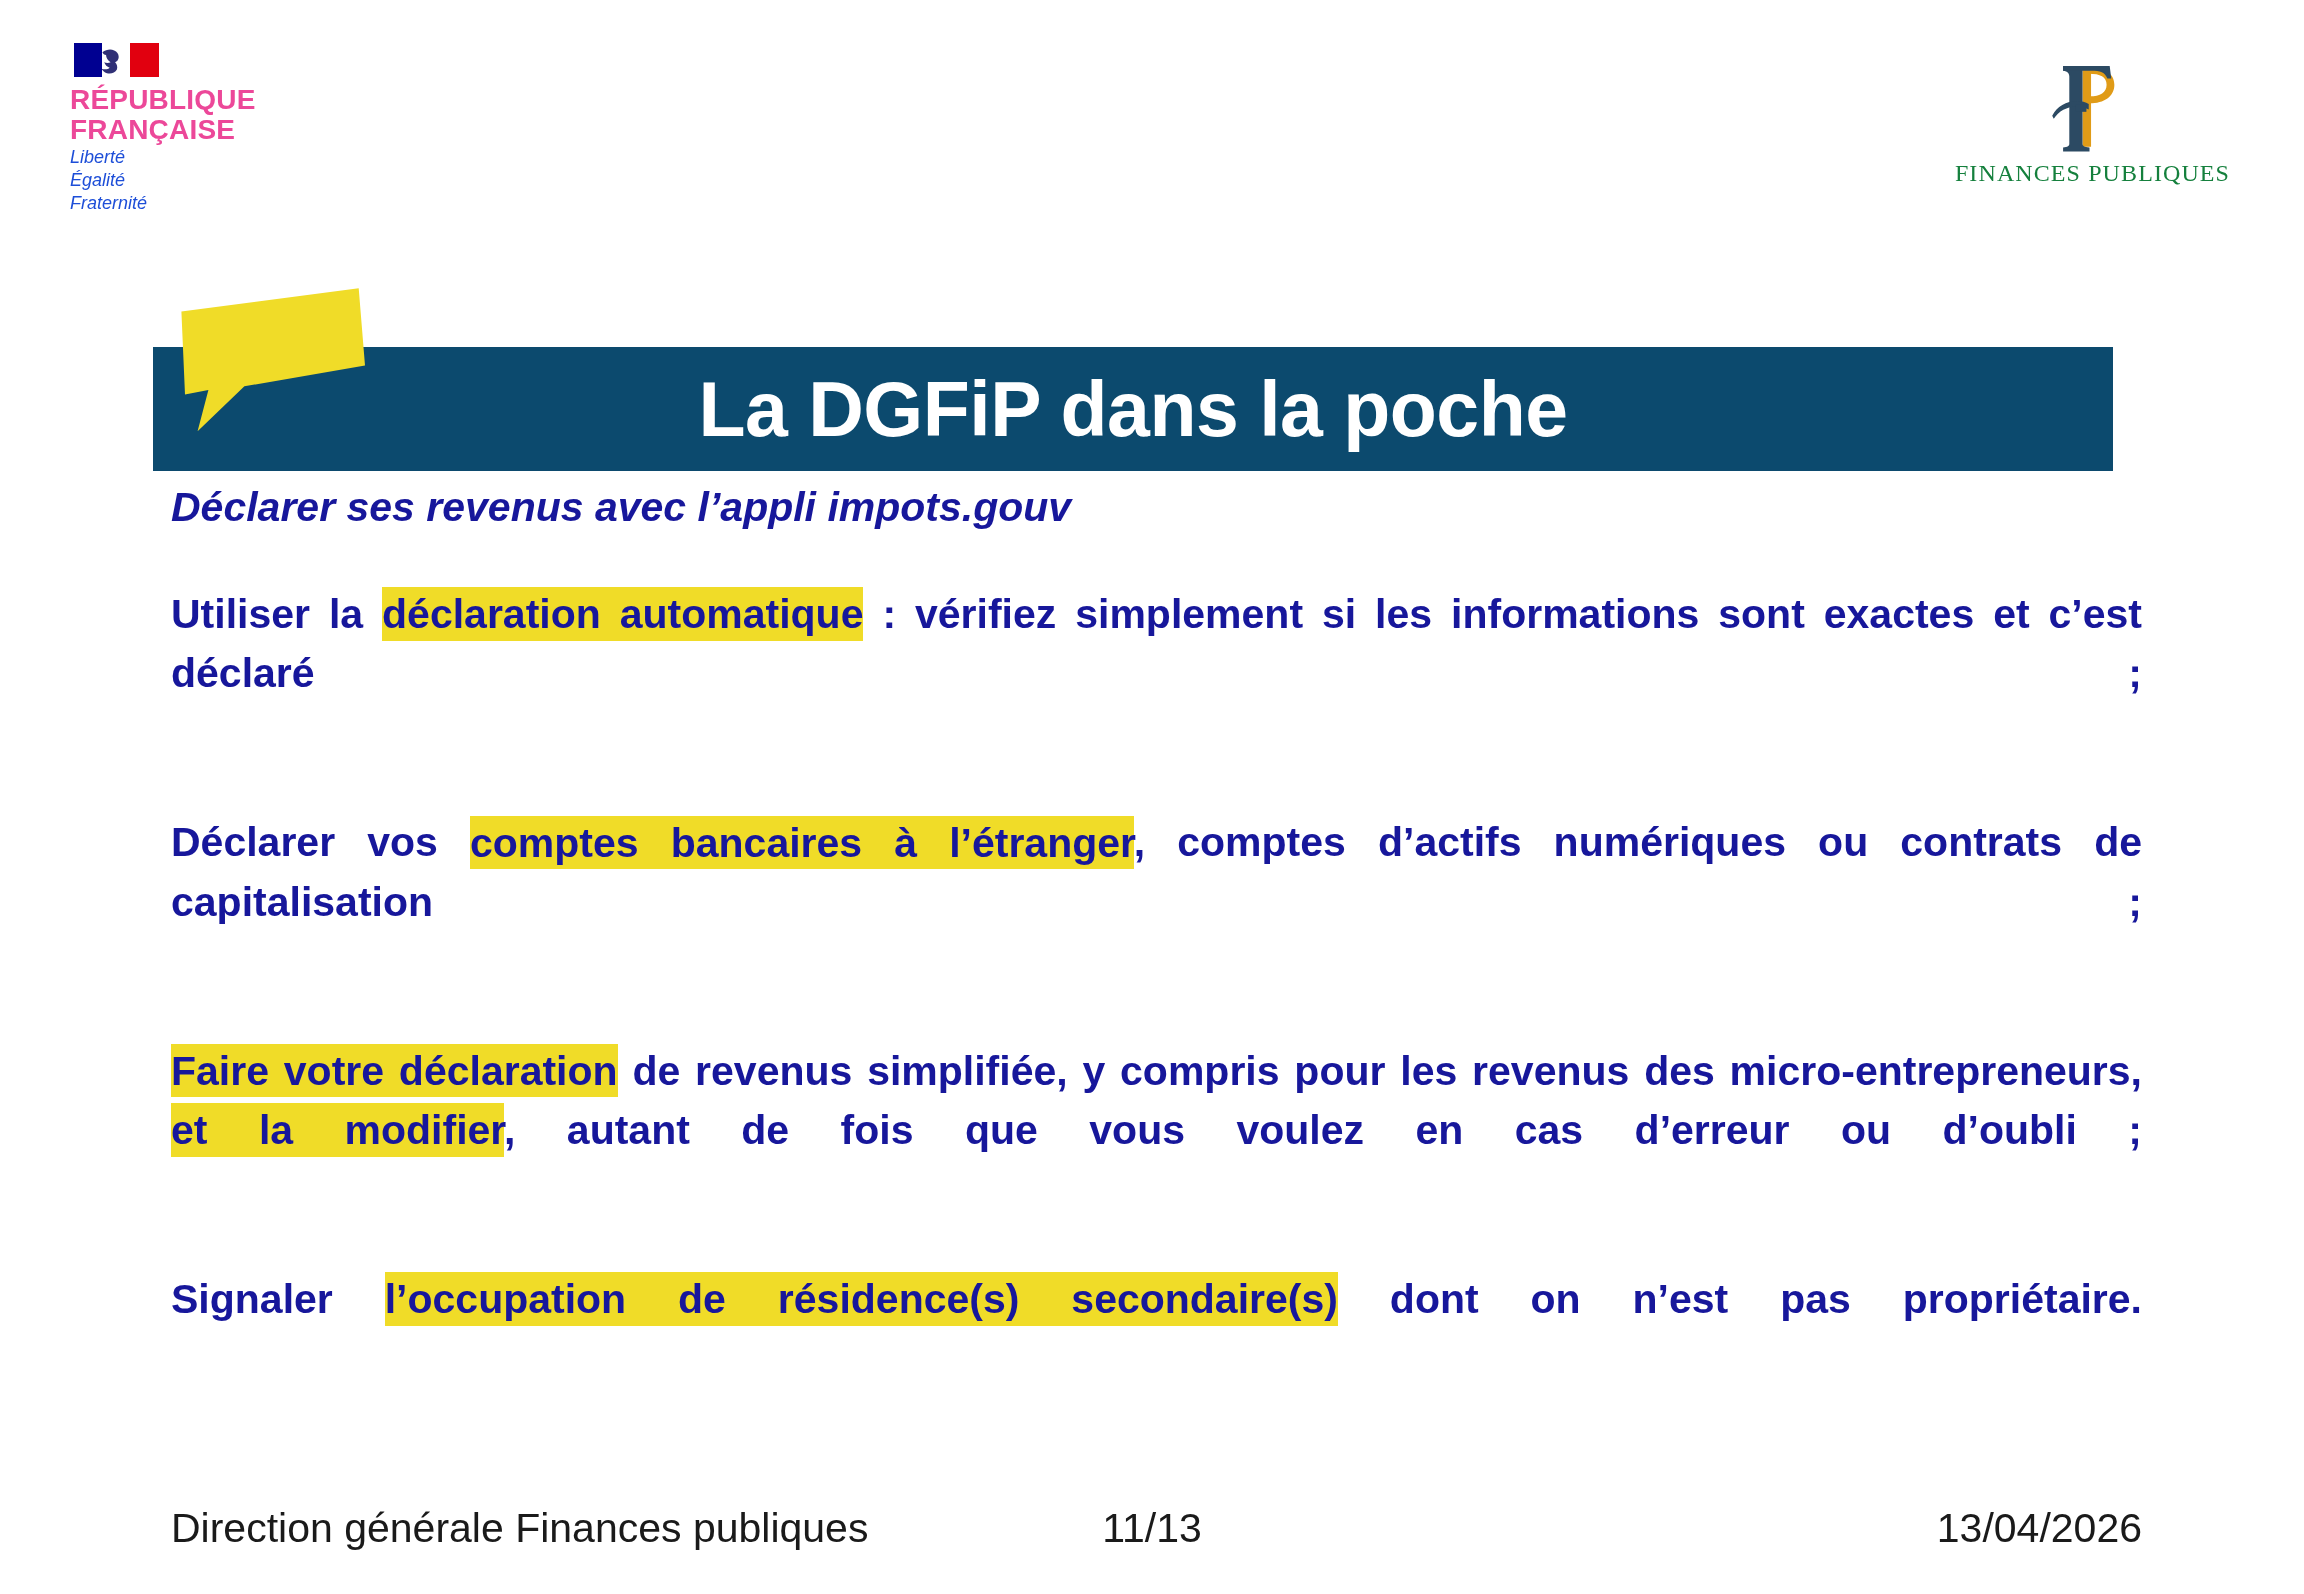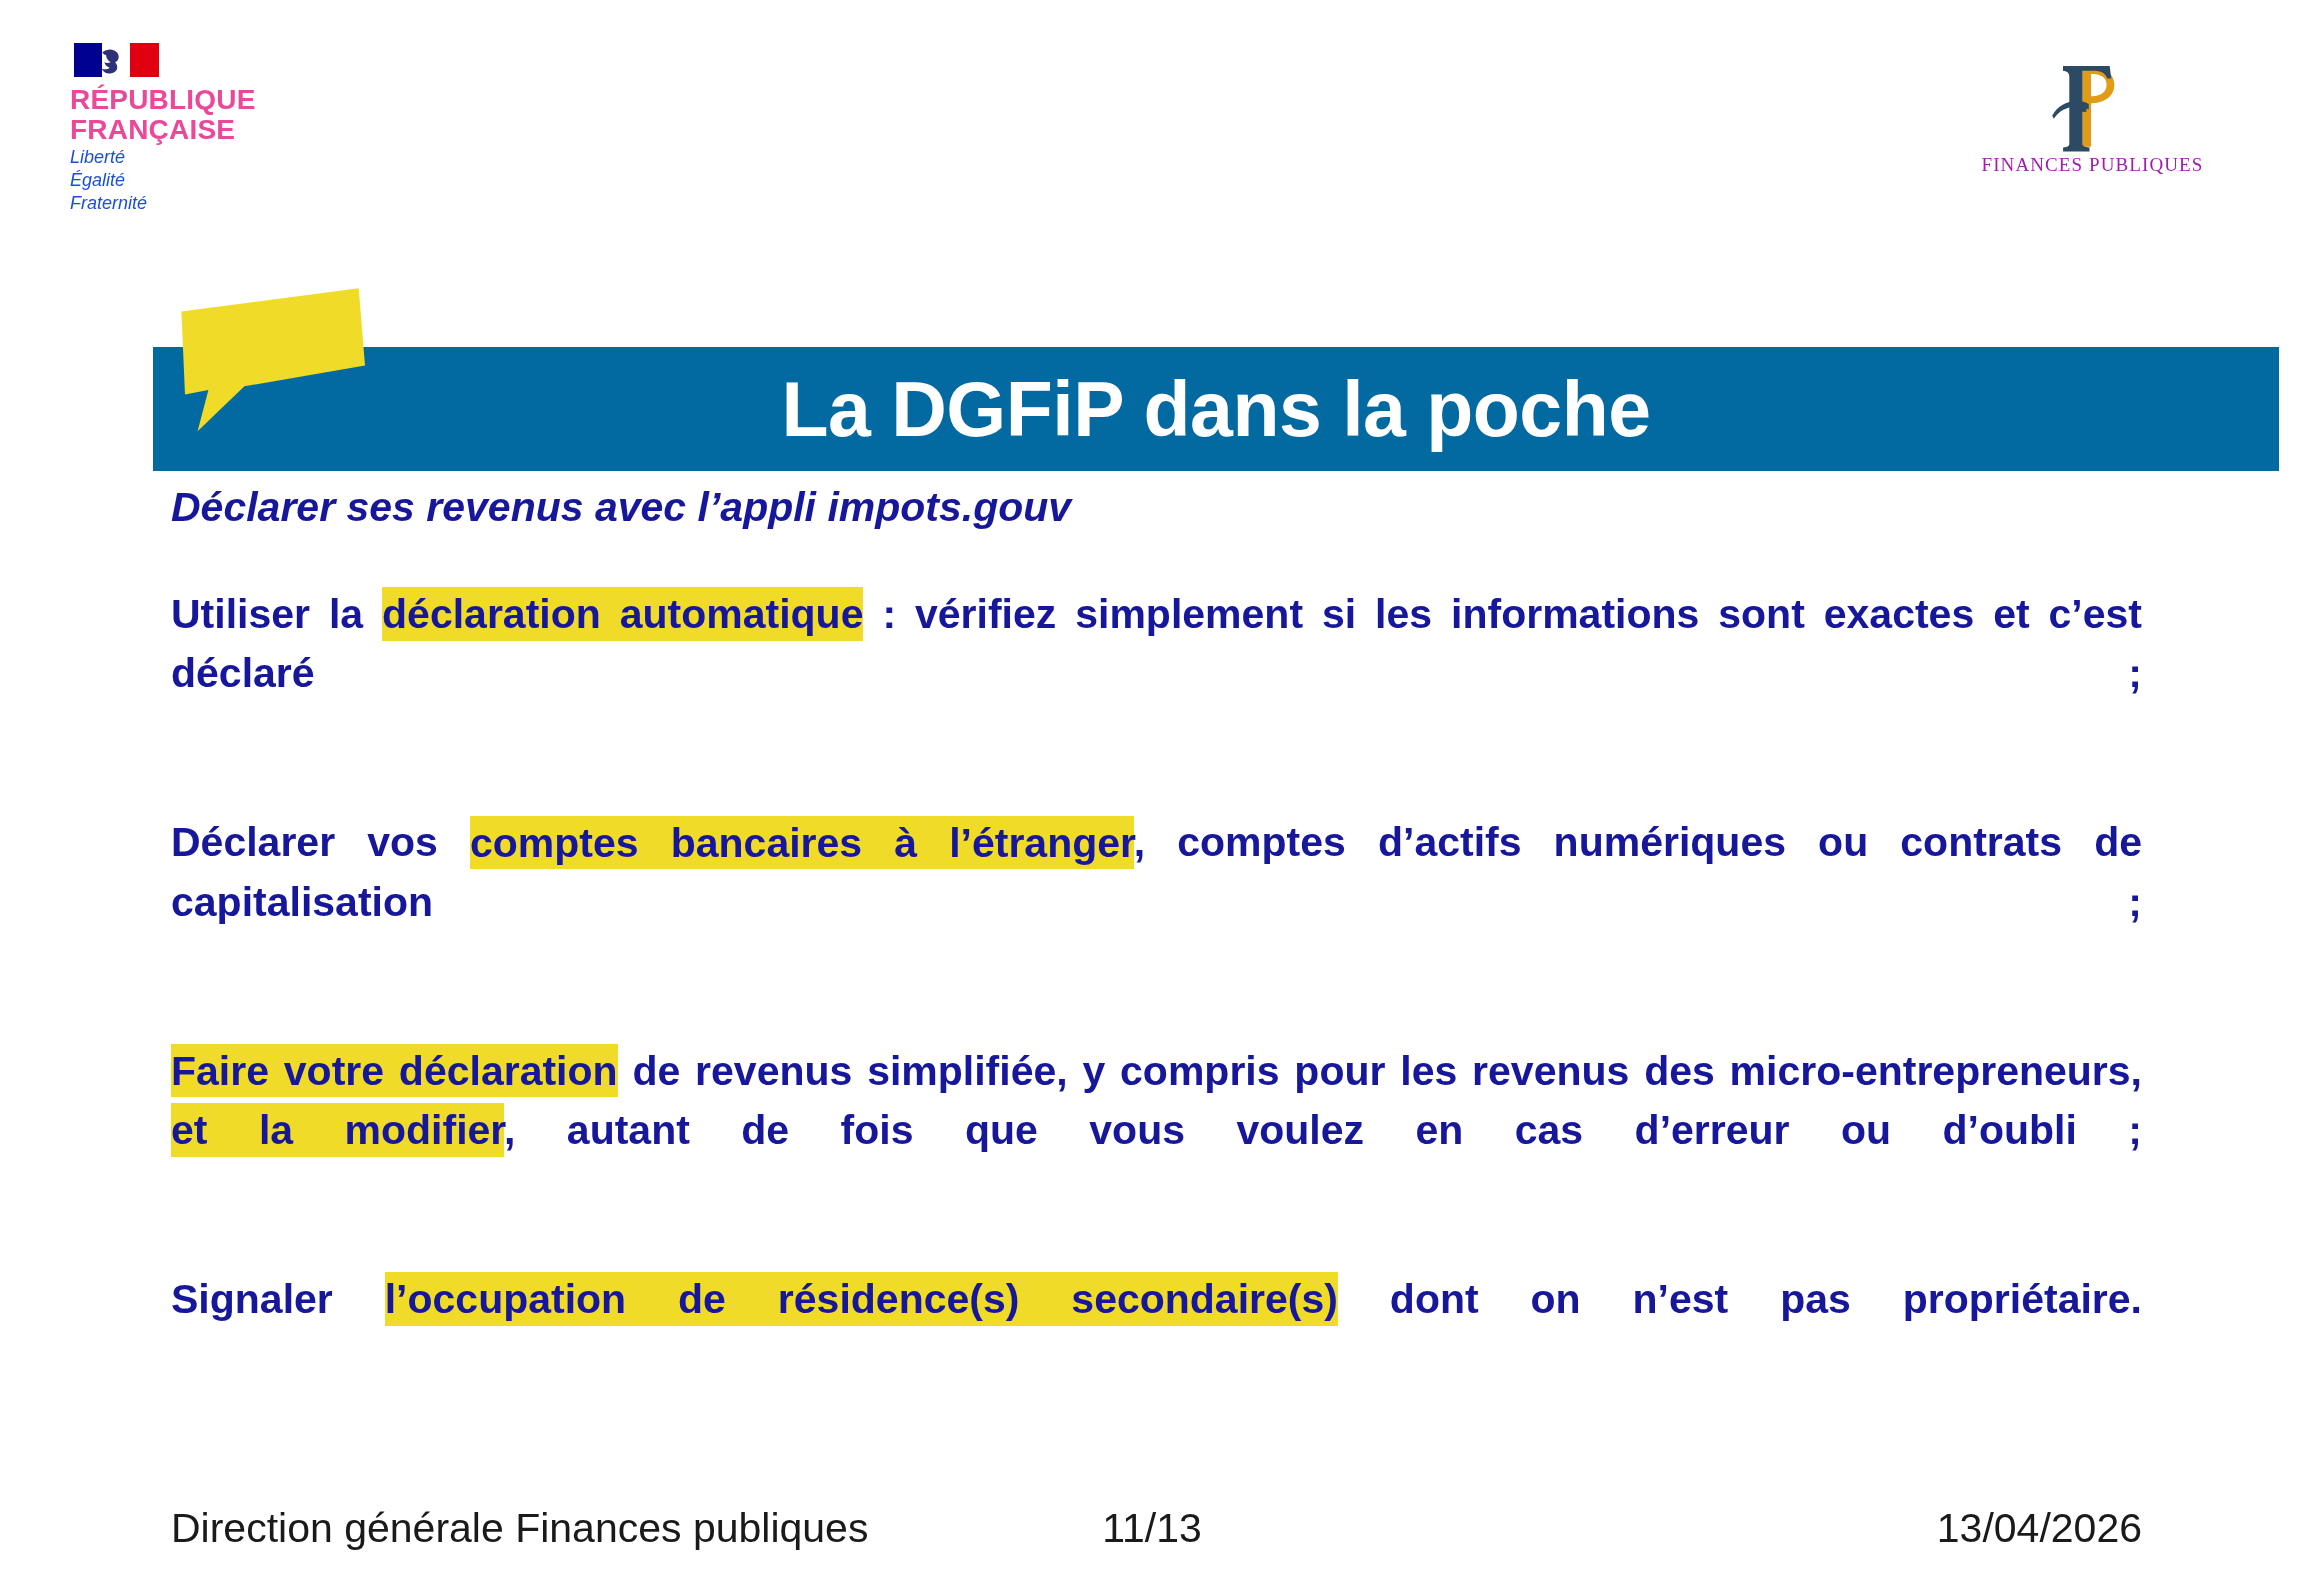--- a/index.html
+++ b/index.html
@@ -79,37 +79,37 @@
     top: 52px;
     width: 297px;
     text-align: center;
   }
   .fp-mark {
     height: 101px;
     display: block;
     margin: 0 auto;
   }
   .fp-text {
-    margin-top: 1px;
+    margin-top: 7px;
     font-family: "Liberation Serif", serif;
     font-variant: small-caps;
-    font-size: 19px;
+    font-size: 24px;
     letter-spacing: 1.1px;
-    color: #a21caf;
+    color: #15803d;
     white-space: nowrap;
   }
 
   
   .title-banner {
     position: absolute;
     left: 153px;
     top: 347px;
-    width: 2126px;
+    width: 1960px;
     height: 124px;
-    background: #0369a1;
+    background: #0c4a6e;
   }
   .title-text {
     position: absolute;
     left: 0;
     top: 0;
     width: 100%;
     height: 100%;
     display: flex;
     align-items: center;
     justify-content: center;

